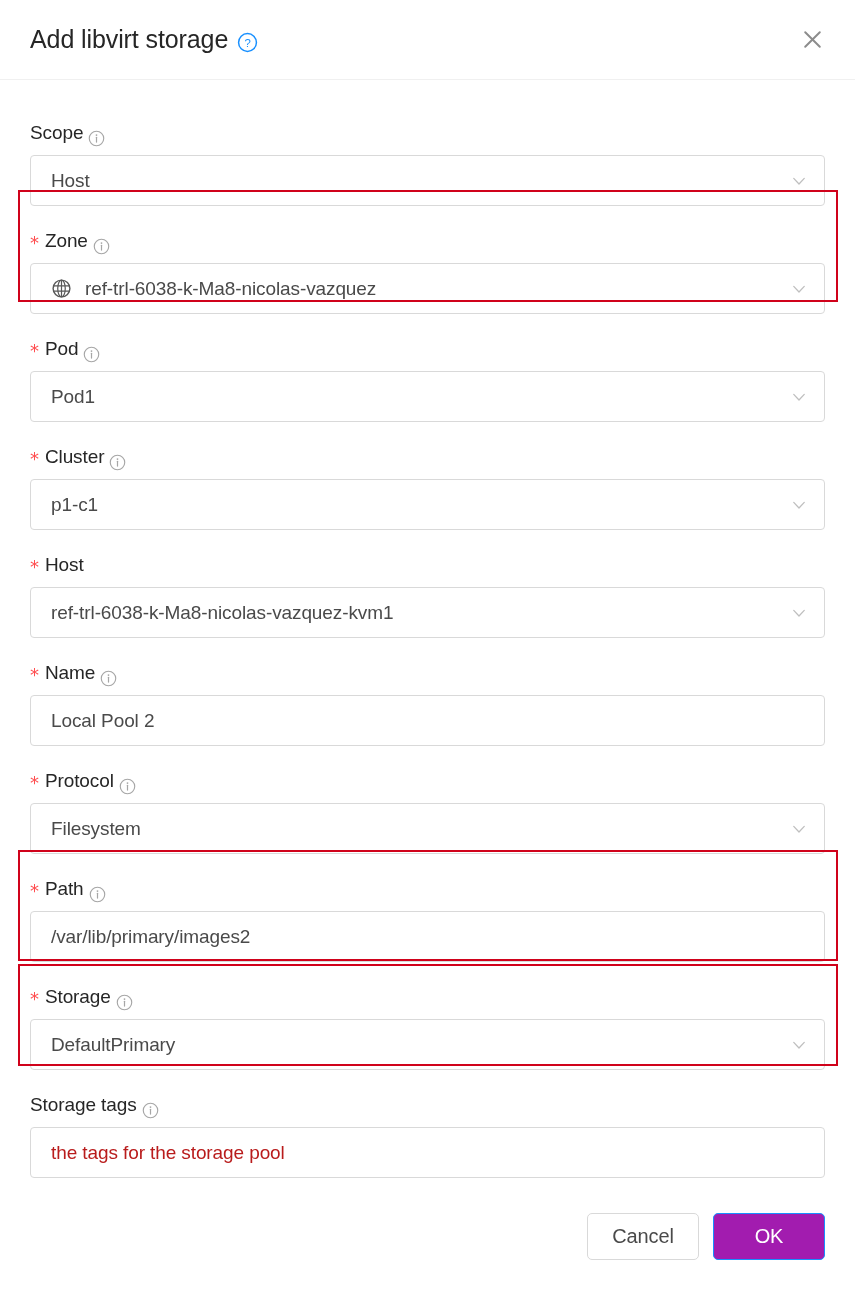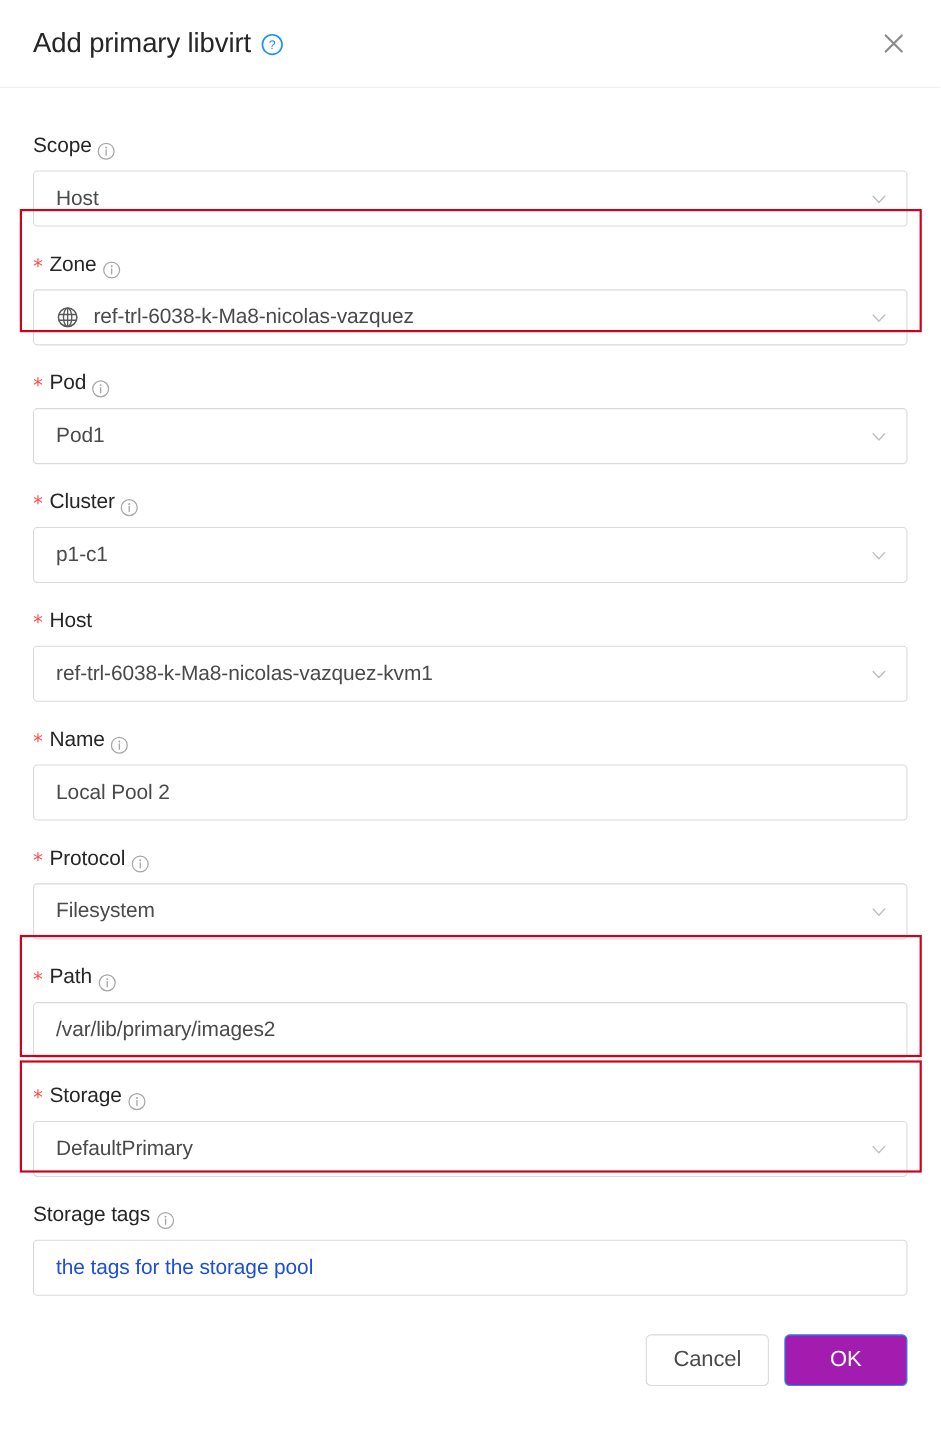--- a/index.html
+++ b/index.html
@@ -67,21 +67,21 @@
     border-radius: 4px;
     background: #fff;
     display: flex; align-items: center;
     padding: 0 20px;
     font-size: 19px;
     color: #4a4a4a;
     letter-spacing: -0.1px;
     overflow: hidden;
   }
   .control .value { white-space: nowrap; }
-  .control .value.placeholder { color: #1d4ed8; }
+  .control .value.placeholder { color: #b91c1c; }
   .control.select { padding-right: 48px; cursor: pointer; }
 
   .chevron {
     position: absolute; right: 16px; top: 50%;
     transform: translateY(-50%);
     width: 18px; height: 18px;
   }
   .globe-icon {
     width: 21px; height: 21px; flex: none;
     margin-right: 13px;
@@ -121,21 +121,21 @@
     border: 1px solid #1890ff; background:#a21caf; color:#fff;
   }
 </style>
 </head>
 <body>
 
 <div class="modal">
 
   <div class="modal-header">
     <div class="modal-title">
-      <span>Add primary libvirt</span><span class="help-icon"><svg viewBox="0 0 24 24" width="21" height="21">
+      <span>Add libvirt storage</span><span class="help-icon"><svg viewBox="0 0 24 24" width="21" height="21">
             <circle cx="12" cy="12" r="10.2" fill="none" stroke="#1890ff" stroke-width="1.7"></circle>
             <text x="12" y="16.6" text-anchor="middle" font-family="Liberation Sans, sans-serif" font-size="13" fill="#1890ff">?</text>
           </svg></span>
     </div>
     <div class="close-btn">
       <svg viewBox="0 0 24 24" width="25" height="25">
           <path d="M5 5 L19 19 M19 5 L5 19" stroke="#8c8c8c" stroke-width="1.9" fill="none" stroke-linecap="round"></path>
         </svg>
     </div>
   </div>

